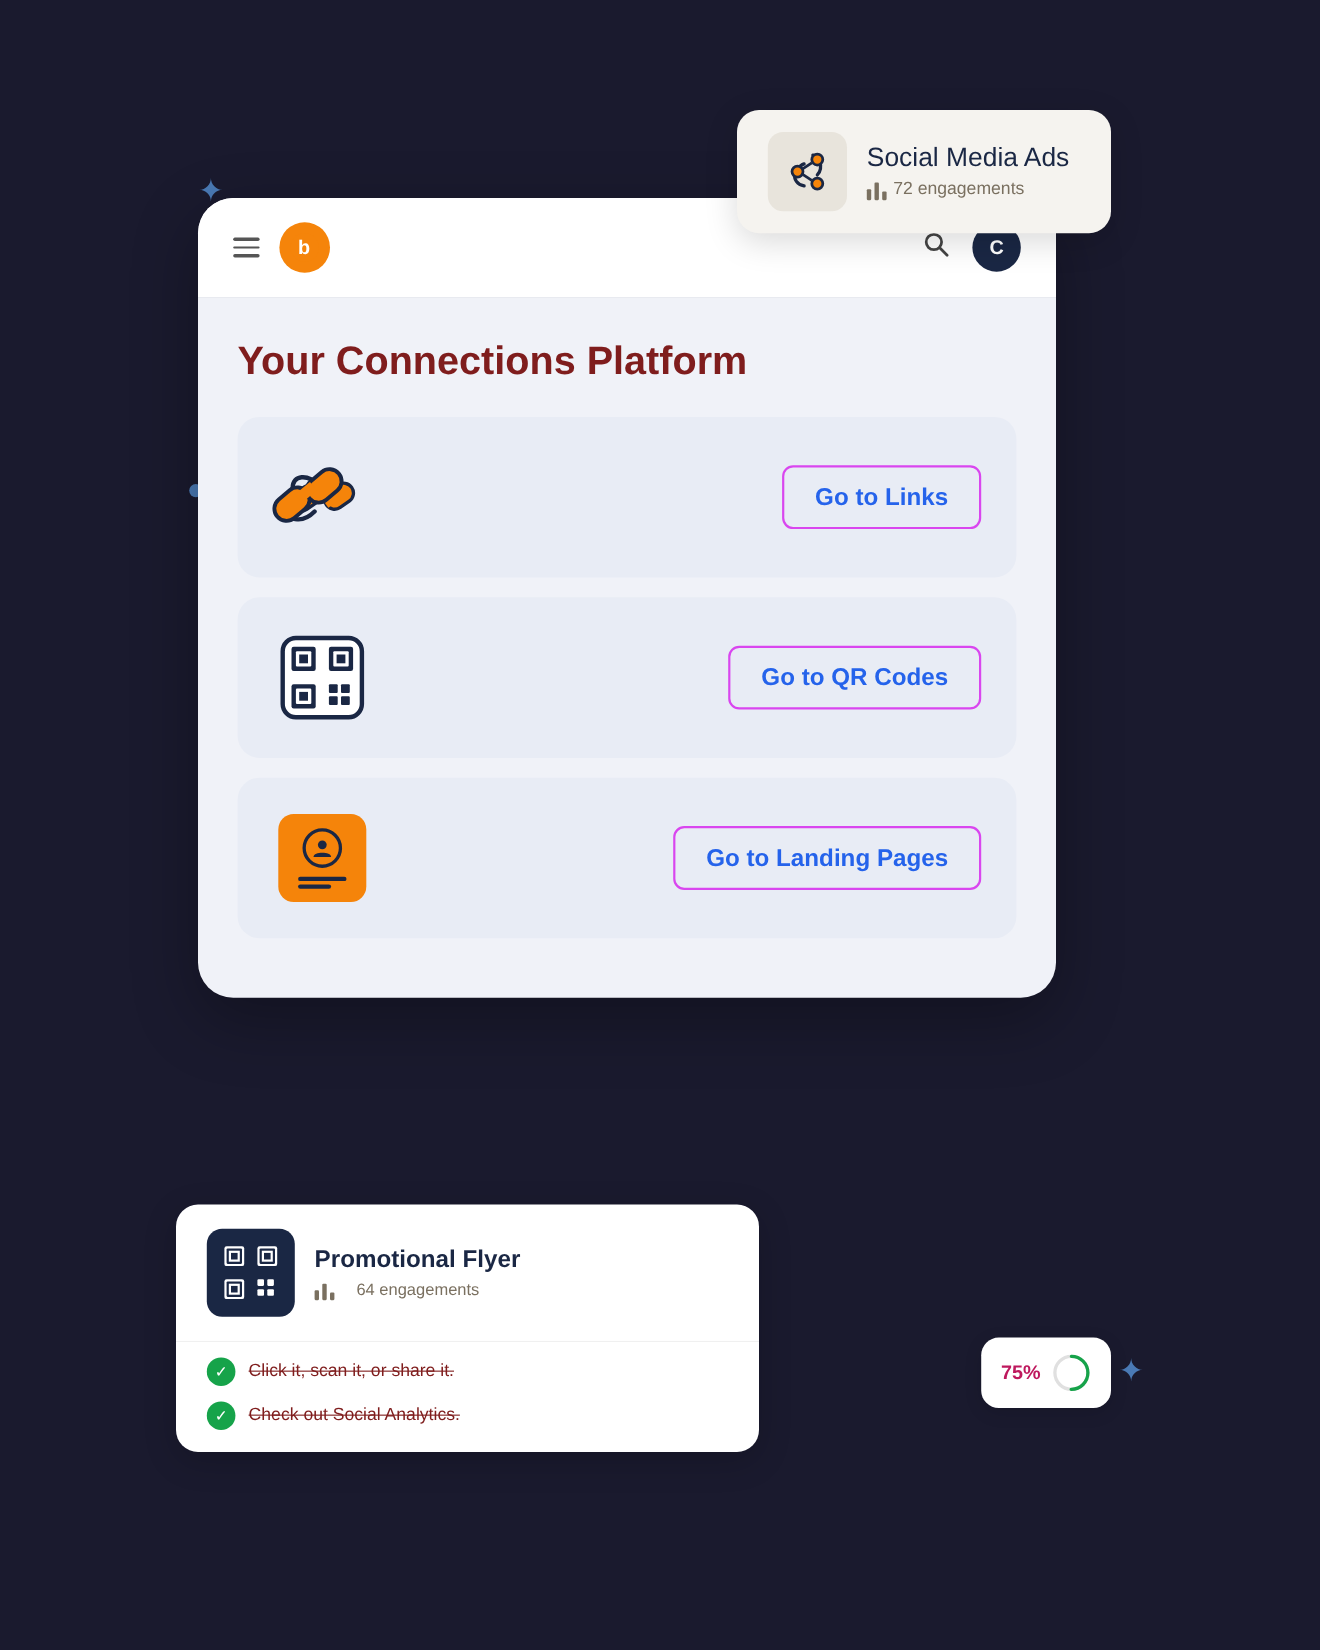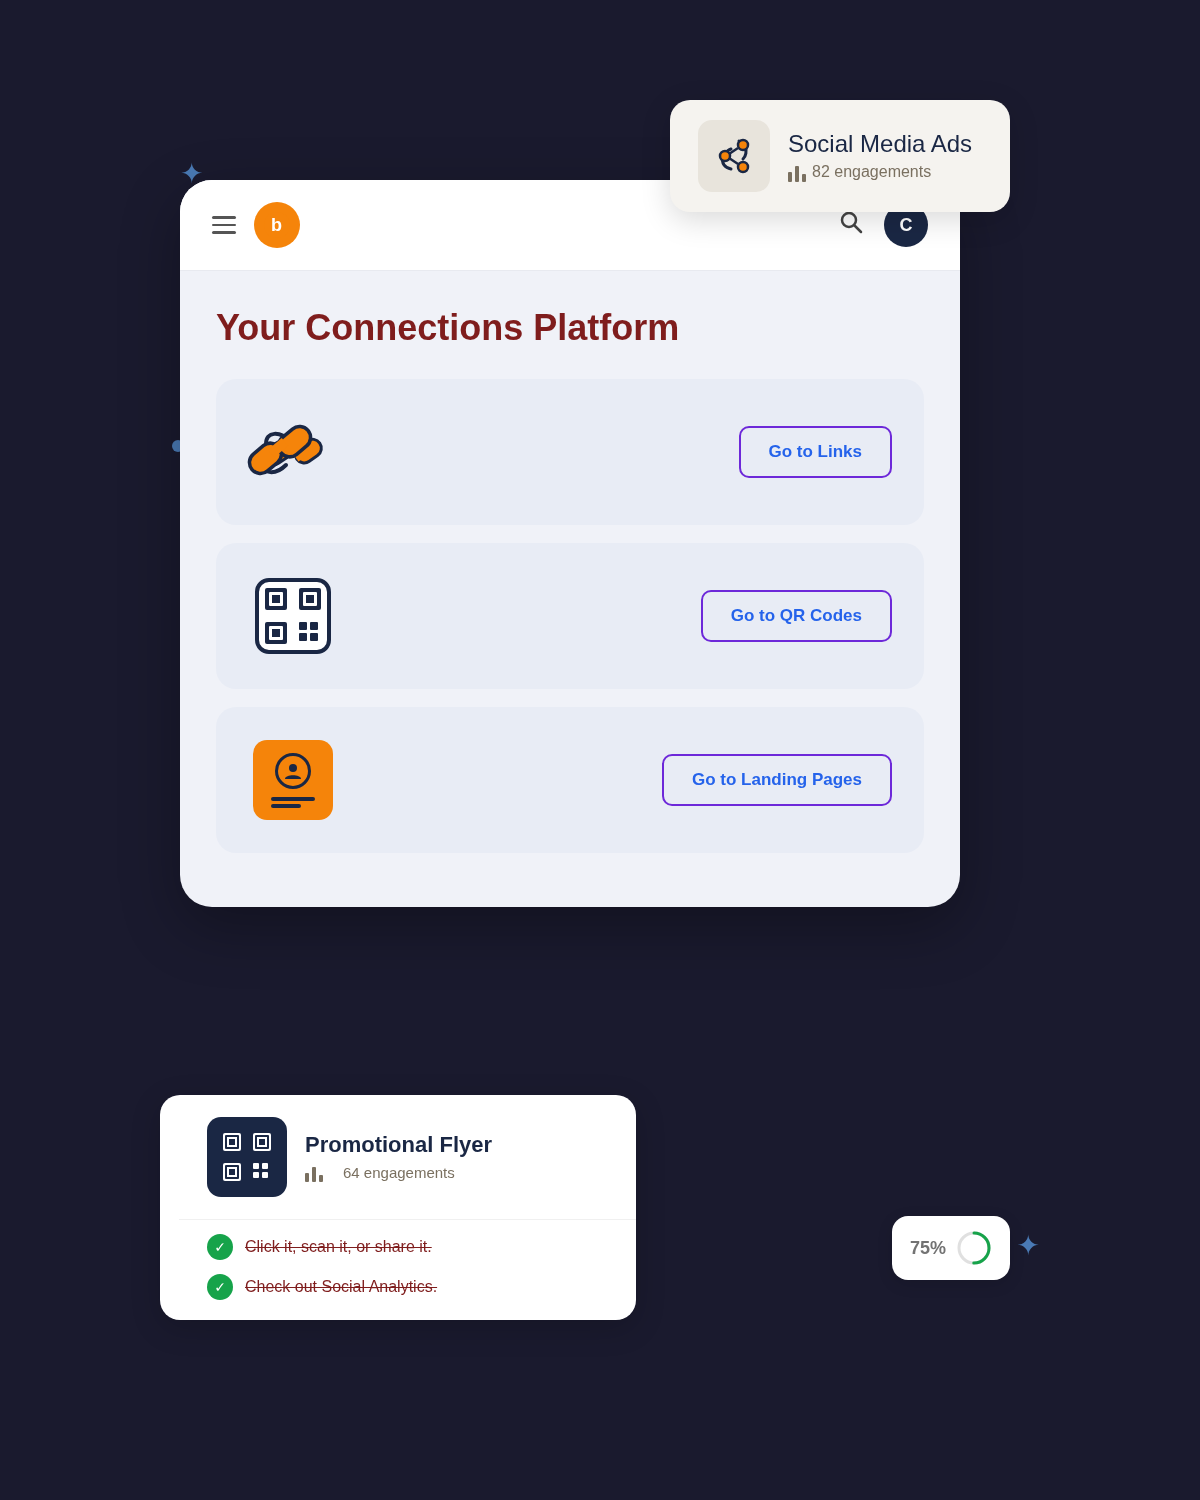--- a/index.html
+++ b/index.html
@@ -172,24 +172,24 @@
 
     .feature-icon-wrap {
       width: 90px;
       height: 90px;
       display: flex;
       align-items: center;
       justify-content: center;
     }
 
     .go-button {
-      border: 2px solid #6d28d9;
+      border: 2px solid #d946ef;
       background: transparent;
       color: #2563eb;
-      font-size: 17px;
+      font-size: 22px;
       font-weight: 600;
       padding: 14px 28px;
       border-radius: 10px;
       cursor: pointer;
       white-space: nowrap;
     }
     .bottom-card-qr-icon {
       width: 80px;
       height: 80px;
       background: #1a2744;
@@ -223,21 +223,21 @@
       gap: 10px;
       background: white;
       border-radius: 16px;
       padding: 14px 18px;
       box-shadow: 0 4px 16px rgba(0,0,0,0.12);
       z-index: 10;
     }
     .progress-text {
       font-size: 18px;
       font-weight: 700;
-      color: #737373;
+      color: #be185d;
       text-align: right;
     }
     .check-item {
       display: flex;
       align-items: center;
       gap: 12px;
       margin-top: 14px;
     }
     .check-circle {
       width: 26px;
@@ -334,21 +334,21 @@
       </svg>
     </div>
     <div>
       <div class="top-card-title">Social Media Ads</div>
       <div class="top-card-meta">
         <div class="bar-icon">
           <span style="width:4px;height:10px;"></span>
           <span style="width:4px;height:16px;"></span>
           <span style="width:4px;height:8px;"></span>
         </div>
-        <span>82 engagements</span>
+        <span>72 engagements</span>
       </div>
     </div>
   </div>
 
   <div class="main-app">
 
     <nav class="navbar">
       <div class="navbar-left">
         <div class="hamburger">
           <span></span>
@@ -444,21 +444,21 @@
               <div class="landing-line"></div>
               <div class="landing-line" style="width:30px;"></div>
             </div>
           </div>
         </div>
         <button class="go-button">Go to Landing Pages</button>
       </div>
     </div>
   </div>
 
-  <div style="position:absolute; bottom:80px; left:10px; z-index:15; width:476px; background:white; border-radius:20px; box-shadow:0 8px 30px rgba(0,0,0,0.18);padding-left:19px;">
+  <div style="position:absolute; bottom:80px; left:10px; z-index:15; width:530px; background:white; border-radius:20px; box-shadow:0 8px 30px rgba(0,0,0,0.18);">
     <div style="display:flex;align-items:center;gap:18px;padding:22px 28px;">
       <div class="bottom-card-qr-icon">
         <svg class="qr-bottom-svg" viewBox="0 0 54 54" fill="none">
 
           <rect x="3" y="3" width="18" height="18" rx="2" fill="white"></rect>
           <rect x="5" y="5" width="14" height="14" rx="1" fill="#1a2744"></rect>
           <rect x="7" y="7" width="10" height="10" rx="0" fill="white"></rect>
           <rect x="9" y="9" width="6" height="6" fill="#1a2744"></rect>
 
           <rect x="33" y="3" width="18" height="18" rx="2" fill="white"></rect>

